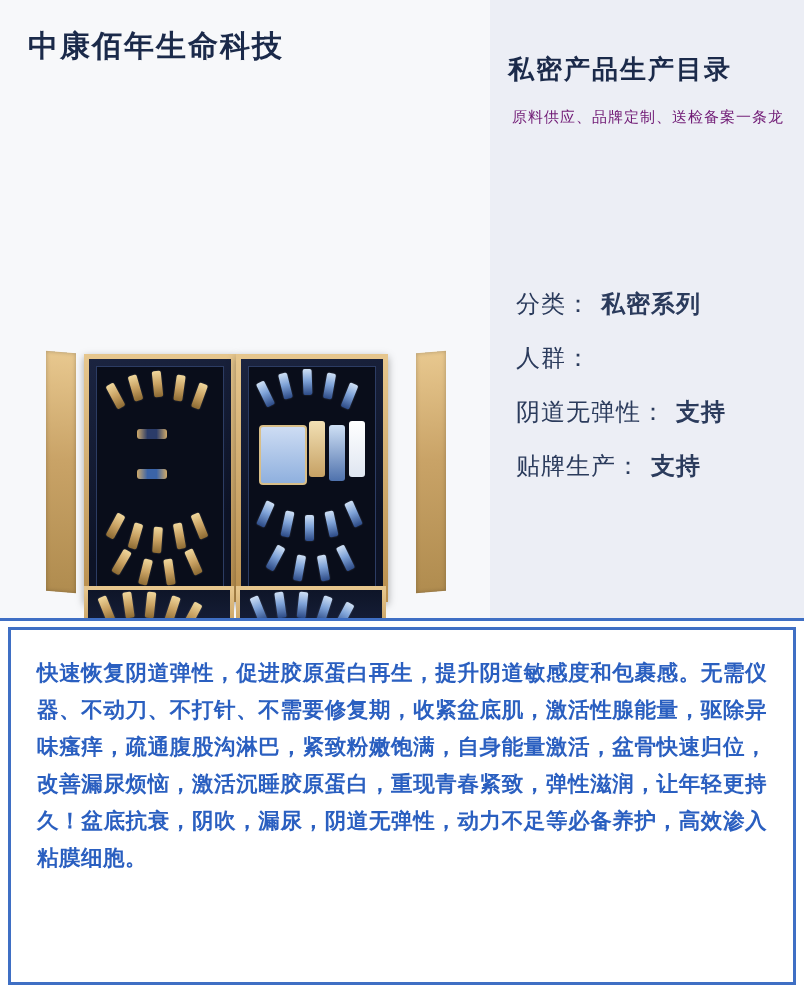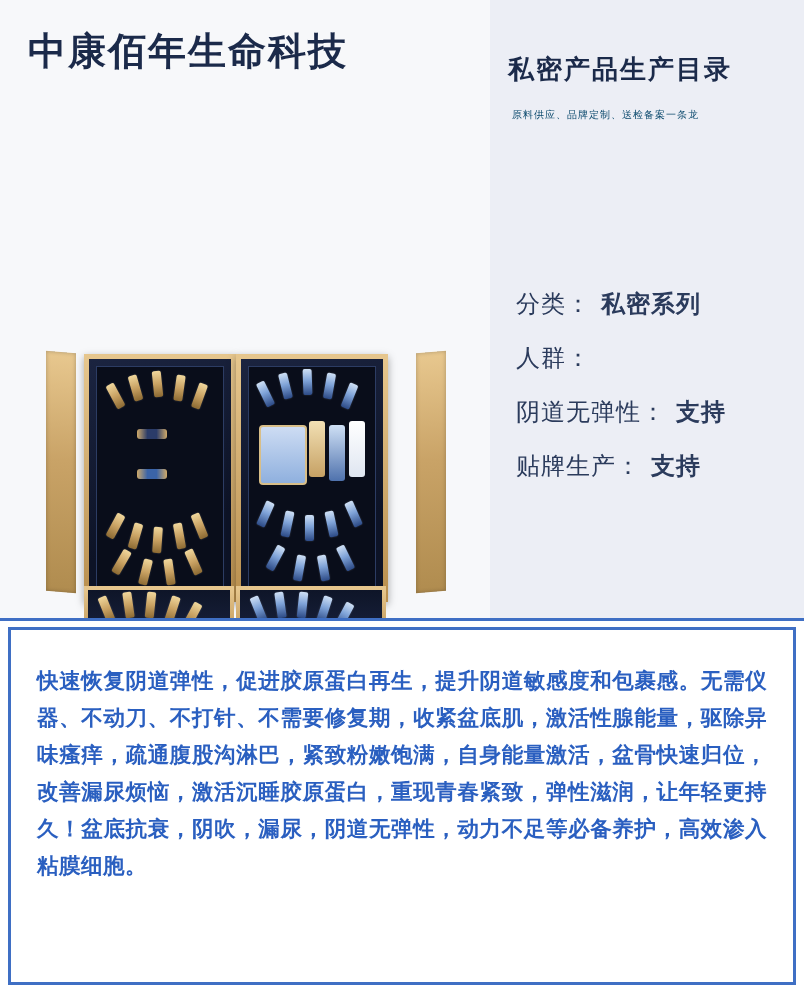--- a/index.html
+++ b/index.html
@@ -33,21 +33,21 @@
     position: relative;
     width: 490px;
     height: 618px;
     background: #f7f8fa;
     overflow: hidden;
   }
   .brand {
     position: absolute;
     left: 28px;
     top: 26px;
-    font-size: 38px;
+    font-size: 30px;
     font-weight: bold;
     letter-spacing: 2px;
     color: #1b2a4a;
     font-family: "DejaVu Sans", "Liberation Sans", sans-serif;
     white-space: nowrap;
   }
 
   
   .photo {
     position: absolute;
@@ -160,22 +160,22 @@
     font-weight: bold;
     color: #1b2a4a;
     letter-spacing: 2px;
     white-space: nowrap;
     font-family: "DejaVu Sans", "Liberation Sans", sans-serif;
   }
   .cat-sub {
     position: absolute;
     left: 22px;
     top: 108px;
-    font-size: 10px;
-    color: #0c4a6e;
+    font-size: 15px;
+    color: #701a75;
     letter-spacing: 1px;
     white-space: nowrap;
     font-family: "DejaVu Sans", "Liberation Sans", sans-serif;
   }
   .prod-name {
     position: absolute;
     left: 10px;
     top: 192px;
     font-size: 31px;
     color: #2b3b5c;
@@ -224,21 +224,20 @@
     padding: 24px 26px;
   }
   .desc {
     font-size: 21.5px;
     line-height: 37px;
     color: #2a5fc0;
     font-weight: bold;
     letter-spacing: 0.5px;
     text-align: justify;
     font-family: "DejaVu Sans", "Liberation Sans", sans-serif;
-    margin-top: 8px;
   }
 </style>
 </head>
 <body>
 
 <div class="page">
 
   <div class="top">
 
     <div class="top-left">

